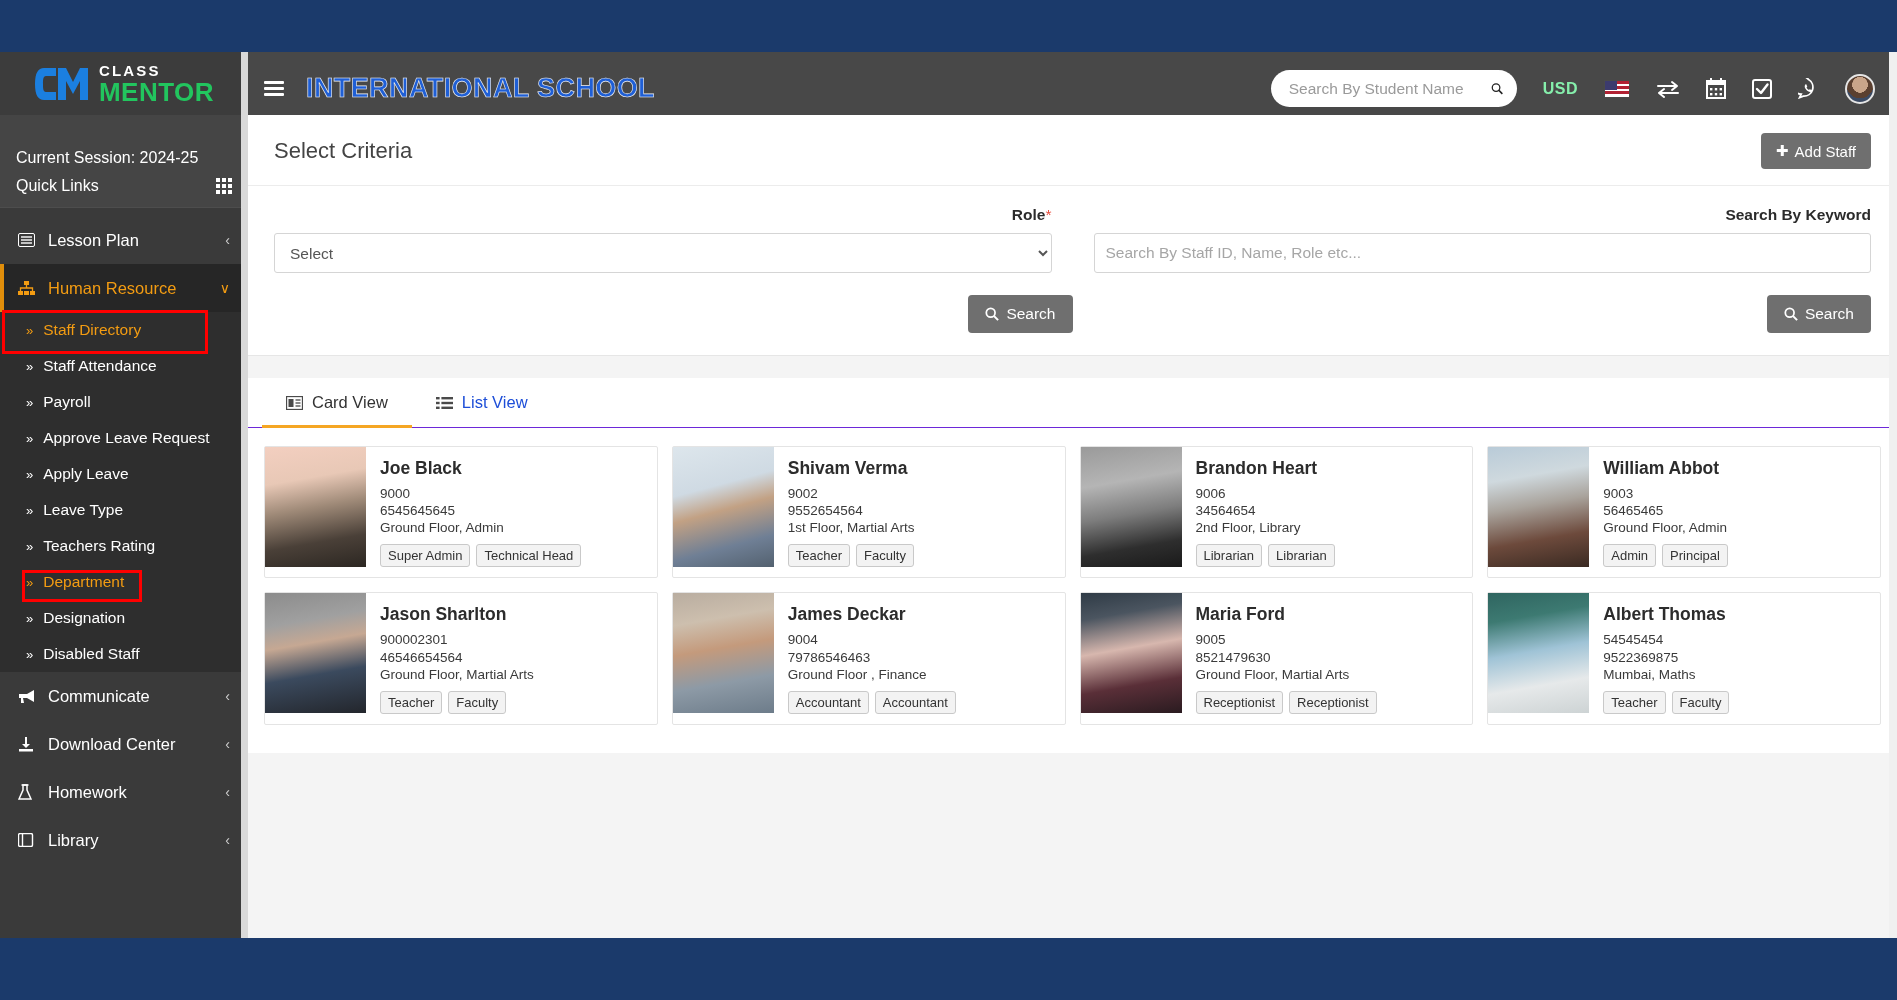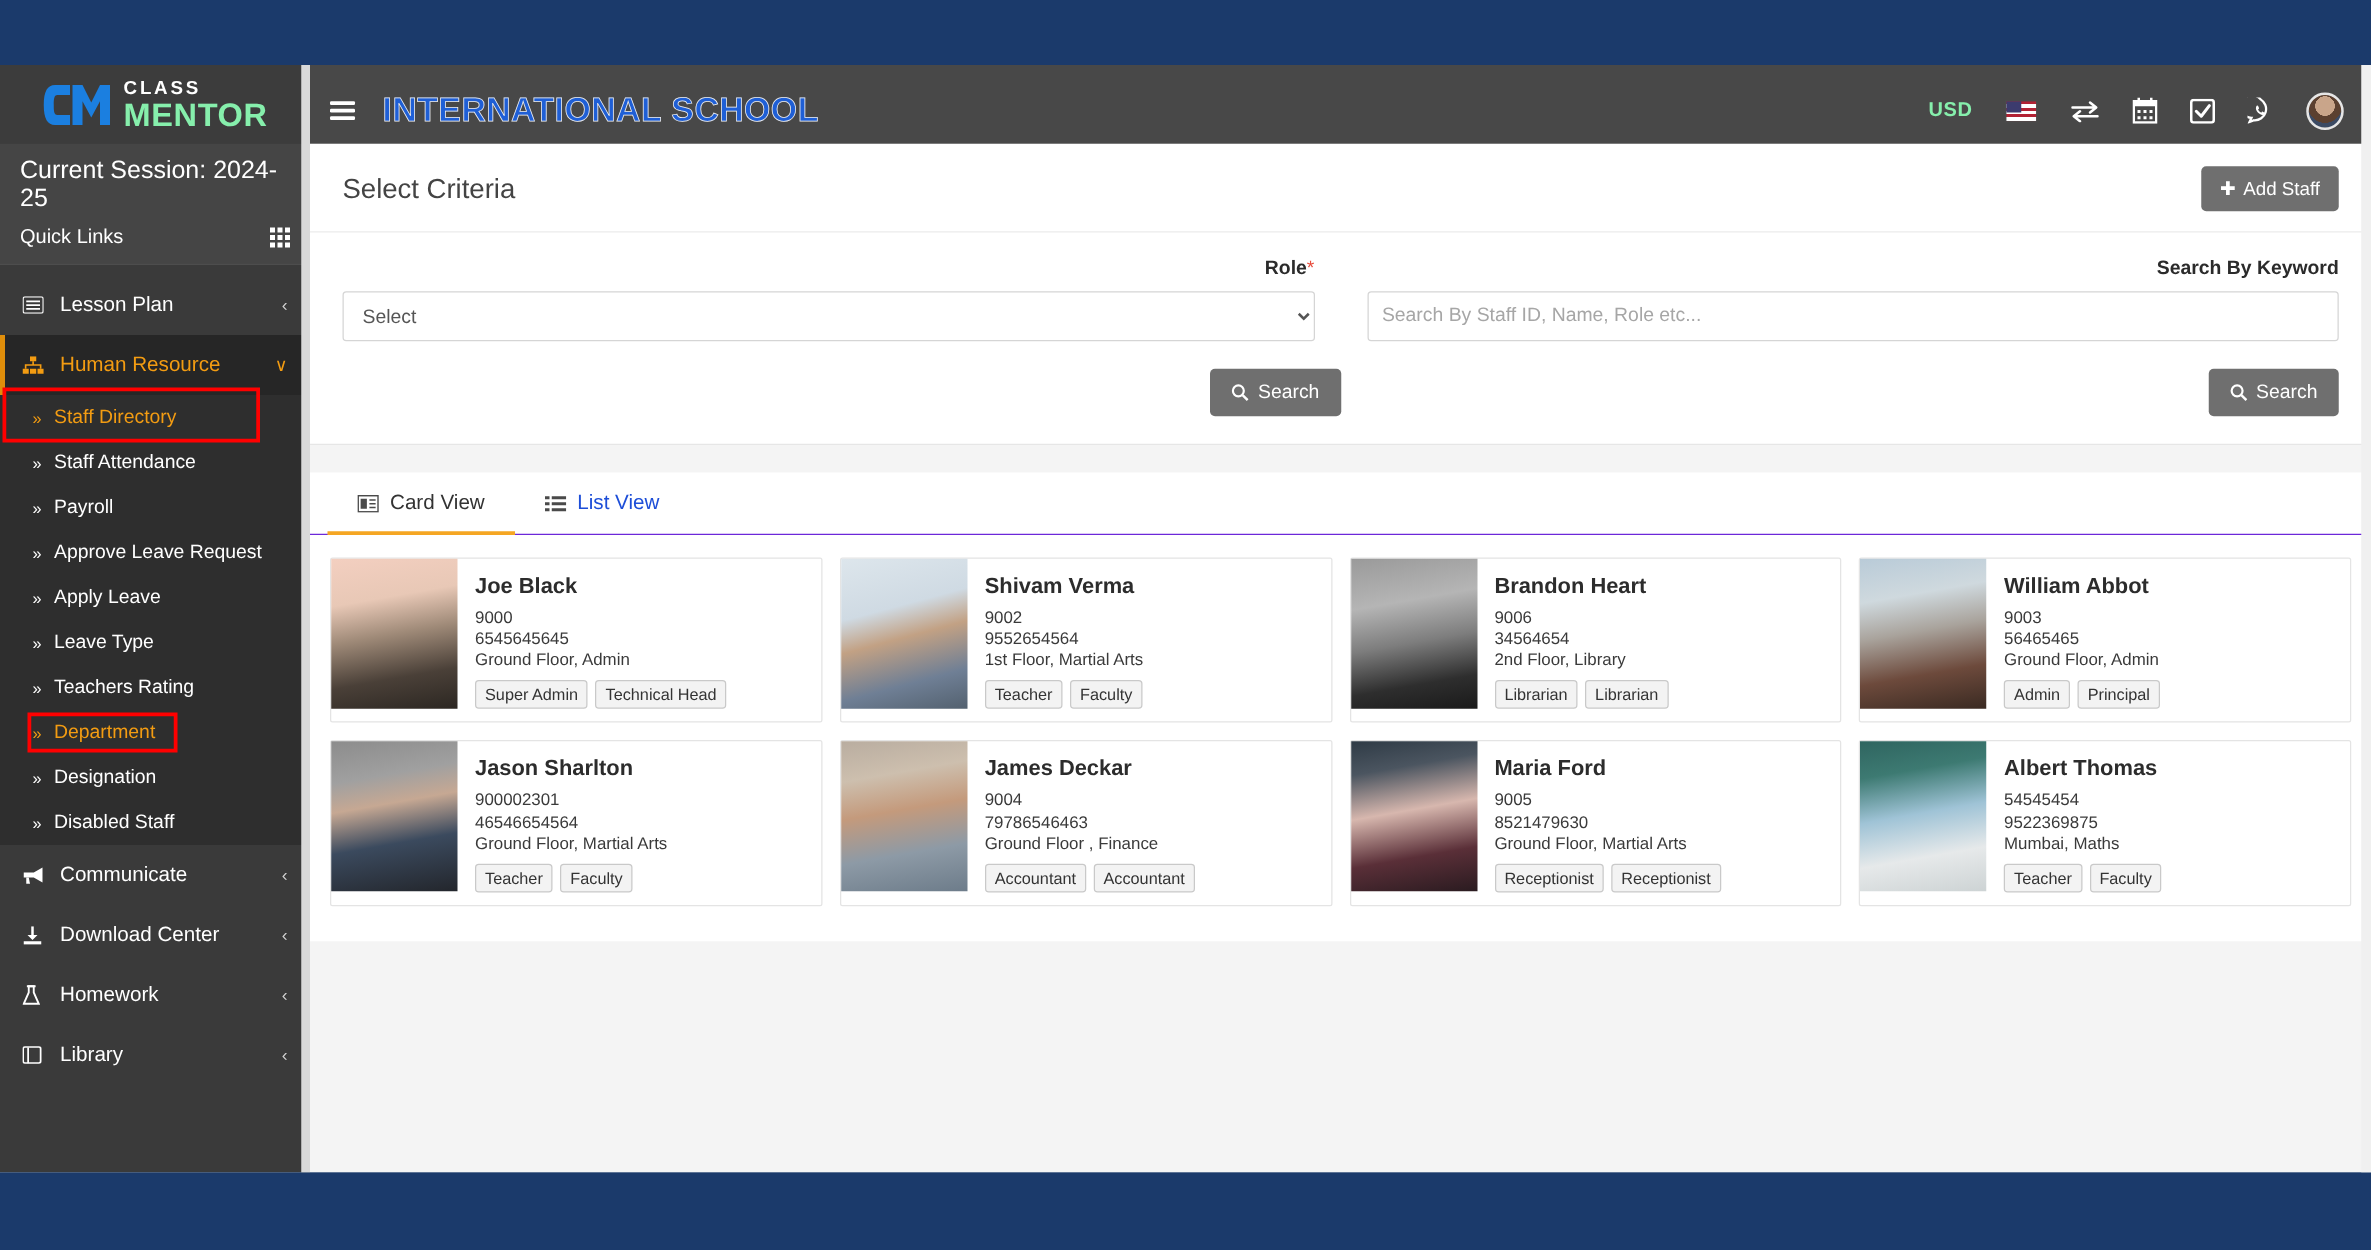--- a/index.html
+++ b/index.html
@@ -34,28 +34,28 @@
     background: #3c3c3c;
   }
   .brand-logo { display: flex; align-items: center; gap: 7px; }
   .cm-mark { width: 58px; height: 40px; }
   .brand-text { line-height: 1; }
   .brand-top {
     font-size: 15px; letter-spacing: 2.2px; color: #fff; font-weight: bold;
     font-stretch: condensed;
   }
   .brand-bottom {
-    font-size: 26px; letter-spacing: 0.5px; color: #86efac; font-weight: bold;
+    font-size: 26px; letter-spacing: 0.5px; color: #22c55e; font-weight: bold;
     margin-top: 1px;
   }
   .session-box {
     background: #454545; padding: 10px 16px 12px 16px;
     border-bottom: 1px solid #4d4d4d;
   }
-  .session-line { font-size: 20px; color: #fff; margin-bottom: 10px; }
+  .session-line { font-size: 16px; color: #fff; margin-bottom: 10px; margin-top: 24px; }
   .quick-links-row {
     display: flex; align-items: center; justify-content: space-between;
     font-size: 16px; color: #fff;
   }
   .grid-icon {
     display: inline-grid; grid-template-columns: repeat(3, 4px);
     grid-template-rows: repeat(3, 4px); gap: 2px;
   }
   .grid-icon i { background: #fff; display: block; width: 4px; height: 4px; }
 
@@ -395,20 +395,27 @@
 
   <header class="topbar">
     <div class="hamburger">
       <span></span>
         <span></span>
         <span></span>
     </div>
     <div class="school-title">INTERNATIONAL SCHOOL</div>
 
     <div class="topbar-right">
+      <div class="search-pill">
+        <input type="text" value="" placeholder="Search By Student Name" style="">
+        <svg width="19" height="19" viewBox="0 0 19 19">
+          <circle cx="8" cy="8" r="6" fill="none" stroke="#222" stroke-width="2"></circle>
+          <line x1="12.5" y1="12.5" x2="18" y2="18" stroke="#222" stroke-width="2.4"></line>
+        </svg>
+      </div>
       <div class="usd-label">USD</div>
       <div class="flag-icon">
         <div class="stripes"></div>
           <div class="canton"></div>
       </div>
       <div class="top-icon">
         <svg width="24" height="18" viewBox="0 0 24 18">
           <path d="M2 6 H20 M16 2 L21 6 L16 10" fill="none" stroke="#fff" stroke-width="2" stroke-linecap="round" stroke-linejoin="round"></path>
           <path d="M22 13 H4 M8 9 L3 13 L8 17" fill="none" stroke="#fff" stroke-width="2" stroke-linecap="round" stroke-linejoin="round"></path>
         </svg>

